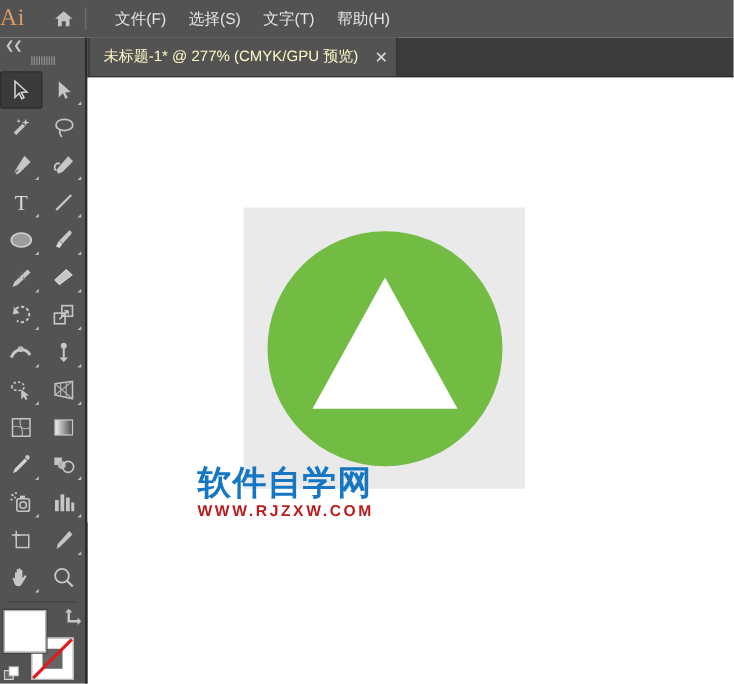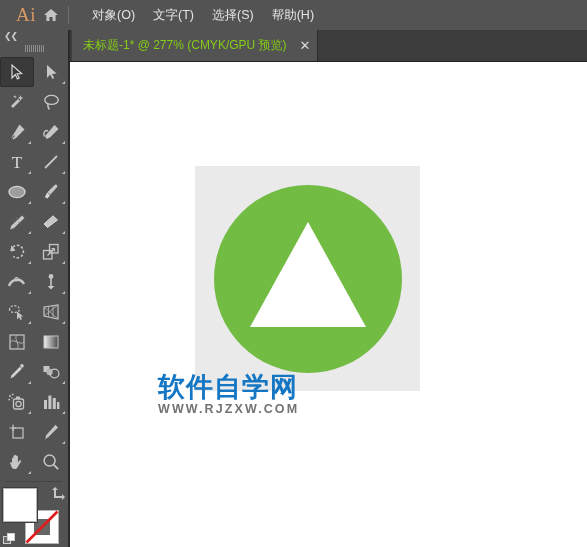--- a/index.html
+++ b/index.html
@@ -26,21 +26,21 @@
     position: absolute;
     left: 0; top: 0;
     width: 587px; height: 30px;
     background: #535353;
     display: flex;
     align-items: center;
     box-sizing: border-box;
   }
   .ai-logo {
     width: 36px;
-    text-align: right;
+    text-align: left;
     font-family: "Liberation Serif", "DejaVu Serif", serif;
     font-size: 19px;
     color: #d99a63;
     letter-spacing: 0.5px;
     line-height: 30px;
     font-weight: 400;
     user-select: none;
   }
   .home-btn {
     width: 30px; height: 30px;
@@ -83,21 +83,21 @@
     left: 2px; top: 0;
     height: 31px;
     background: #535353;
     border-right: 1px solid #2c2c2c;
     display: flex;
     align-items: center;
     padding: 0 7px 0 11px;
     box-sizing: border-box;
   }
   .doc-tab-label {
-    color: #84cc16;
+    color: #fef9c3;
     font-size: 12px;
     white-space: nowrap;
     user-select: none;
   }
   .doc-tab-close {
     color: #d8d8d8;
     font-size: 13px;
     margin-left: 13px;
     line-height: 1;
     cursor: default;
@@ -261,43 +261,43 @@
     font-weight: bold;
     color: #1577c4;
     letter-spacing: 1px;
     line-height: 30px;
     white-space: nowrap;
   }
   .wm-en {
     font-family: "Liberation Sans", sans-serif;
     font-size: 12.5px;
     font-weight: bold;
-    color: #737373;
+    color: #b91c1c;
     letter-spacing: 2.1px;
     line-height: 15px;
     white-space: nowrap;
   }
 </style>
 </head>
 <body>
 
 <div id="app">
 
   <div class="menubar">
     <div class="ai-logo">Ai</div>
     <div class="home-btn">
       <svg width="16" height="16" viewBox="0 0 16 16" aria-hidden="true">
         <path d="M8 2 L15 8 L12.6 8 L12.6 14 L9.6 14 L9.6 10 L6.4 10 L6.4 14 L3.4 14 L3.4 8 L1 8 Z" fill="#c4c4c4"></path>
       </svg>
     </div>
     <div class="menu-sep"></div>
     <div class="menu-items">
-      <div class="menu-item">对象(O)</div>
+      <div class="menu-item">文件(F)</div>
+      <div class="menu-item">选择(S)</div>
       <div class="menu-item">文字(T)</div>
-      <div class="menu-item">选择(S)</div>
       <div class="menu-item">帮助(H)</div>
     </div>
   </div>
 
   <div class="tabbar">
     <div class="doc-tab">
       <span class="doc-tab-label">未标题-1* @ 277% (CMYK/GPU 预览)</span>
       <span class="doc-tab-close">✕</span>
     </div>
   </div>

